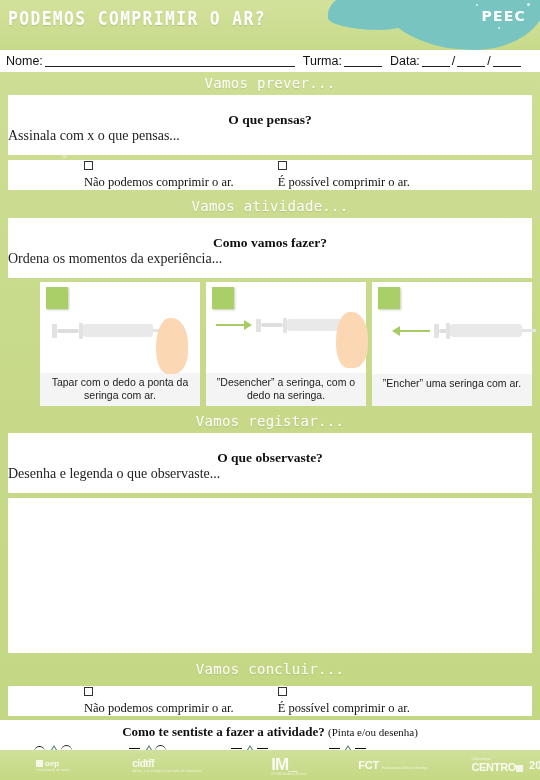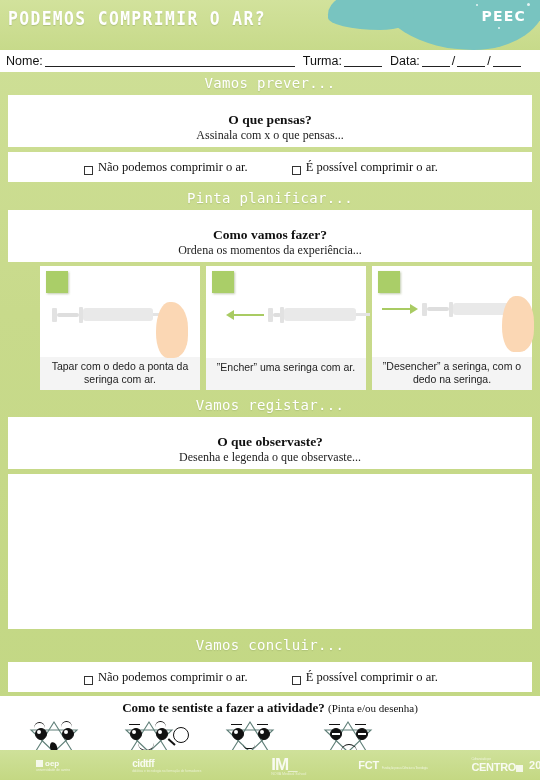--- a/index.html
+++ b/index.html
@@ -121,35 +121,35 @@
     box-sizing: border-box;
   }
   .q-title {
     text-align: center;
     font-size: 13.5px;
     font-weight: bold;
     color: #111;
     padding-top: 17px;
   }
   .q-sub {
-    text-align: center;
-    font-size: 12px;
+    text-align: left;
+    font-size: 14px;
     color: #222;
-    padding-bottom: 4px;
+    padding-bottom: 11px;
   }
   .gap { height: 5px; }
 
   .choices {
     display: flex;
     align-items: center;
     height: 30px;
     font-size: 12.5px;
     color: #111;
   }
-  .choice { display: flex; align-items: flex-end; gap: 5px; }
+  .choice { display: flex; align-items: flex-start; gap: 5px; flex-direction: column; }
   .c1 { margin-left: 76px; }
   .c2 { margin-left: 44px; }
   .cbox {
     display: inline-block;
     width: 7px;
     height: 7px;
     border: 1px solid #333;
     background: #fff;
   }
 
@@ -413,75 +413,75 @@
         <span class="cbox"></span>
         <span>Não podemos comprimir o ar.</span>
       </div>
       <div class="choice c2">
         <span class="cbox"></span>
         <span>É possível comprimir o ar.</span>
       </div>
     </div>
   </div>
 
-  <div class="sec-head" style="margin-top:5px;">Pinta planificar...</div>
+  <div class="sec-head" style="margin-top:5px;">Vamos atividade...</div>
   <div class="wbox">
     <div class="q-title">Como vamos fazer?</div>
     <div class="q-sub">Ordena os momentos da experiência...</div>
   </div>
 
   <div class="cards">
 
     <div class="card">
       <div class="card-num"></div>
       <div class="card-art">
         <div class="syr">
           <div class="flange" style="left:12px;  top:42px; width:5px;  height:14px;"></div>
           <div class="plunger" style="left:17px;  top:47px; width:22px; height:4px;"></div>
           <div class="flange" style="left:39px;  top:41px; width:4px;  height:16px;"></div>
           <div class="barrel" style="left:43px;  top:42px; width:70px; height:13px;"></div>
           <div class="needle" style="left:113px; top:47px; width:24px; height:3px;"></div>
         </div>
         <div class="finger" style="left:116px; top:36px; width:32px; height:56px;"></div>
       </div>
       <div class="card-cap">Tapar com o dedo a ponta da seringa com ar.</div>
-    </div>
-
-    <div class="card">
-      <div class="card-num"></div>
-      <div class="card-art">
-        <div class="arrow-head ah-left" style="left:20px; top:44px;"></div>
-        <div class="arrow-line" style="left:28px; top:48px; width:30px;"></div>
-        <div class="syr">
-          <div class="flange" style="left:62px;  top:42px; width:5px;  height:14px;"></div>
-          <div class="plunger" style="left:67px;  top:47px; width:8px;  height:4px;"></div>
-          <div class="flange" style="left:74px;  top:41px; width:4px;  height:16px;"></div>
-          <div class="barrel" style="left:78px;  top:42px; width:72px; height:13px;"></div>
-          <div class="needle" style="left:150px; top:47px; width:14px; height:3px;"></div>
-        </div>
-      </div>
-      <div class="card-cap">”Encher” uma seringa com ar.</div>
     </div>
 
     <div class="card">
       <div class="card-num"></div>
       <div class="card-art">
         <div class="arrow-line" style="left:10px; top:42px; width:28px;"></div>
         <div class="arrow-head ah-right" style="left:38px; top:38px;"></div>
         <div class="syr">
           <div class="flange" style="left:50px;  top:37px; width:5px;  height:13px;"></div>
           <div class="plunger" style="left:55px;  top:41px; width:22px; height:4px;"></div>
           <div class="flange" style="left:77px;  top:36px; width:4px;  height:15px;"></div>
           <div class="barrel" style="left:81px;  top:37px; width:60px; height:12px;"></div>
           <div class="needle" style="left:141px; top:41px; width:12px; height:3px;"></div>
         </div>
         <div class="finger" style="left:130px; top:30px; width:32px; height:56px;"></div>
       </div>
       <div class="card-cap">”Desencher” a seringa, com o dedo na seringa.</div>
     </div>
+
+    <div class="card">
+      <div class="card-num"></div>
+      <div class="card-art">
+        <div class="arrow-head ah-left" style="left:20px; top:44px;"></div>
+        <div class="arrow-line" style="left:28px; top:48px; width:30px;"></div>
+        <div class="syr">
+          <div class="flange" style="left:62px;  top:42px; width:5px;  height:14px;"></div>
+          <div class="plunger" style="left:67px;  top:47px; width:8px;  height:4px;"></div>
+          <div class="flange" style="left:74px;  top:41px; width:4px;  height:16px;"></div>
+          <div class="barrel" style="left:78px;  top:42px; width:72px; height:13px;"></div>
+          <div class="needle" style="left:150px; top:47px; width:14px; height:3px;"></div>
+        </div>
+      </div>
+      <div class="card-cap">”Encher” uma seringa com ar.</div>
+    </div>
   </div>
 
   <div class="sec-head" style="margin-top:4px;">Vamos registar...</div>
   <div class="wbox">
     <div class="q-title">O que observaste?</div>
     <div class="q-sub">Desenha e legenda o que observaste...</div>
   </div>
   <div class="draw-area"></div>
 
   <div class="sec-head" style="margin-top:5px;">Vamos concluir...</div>

